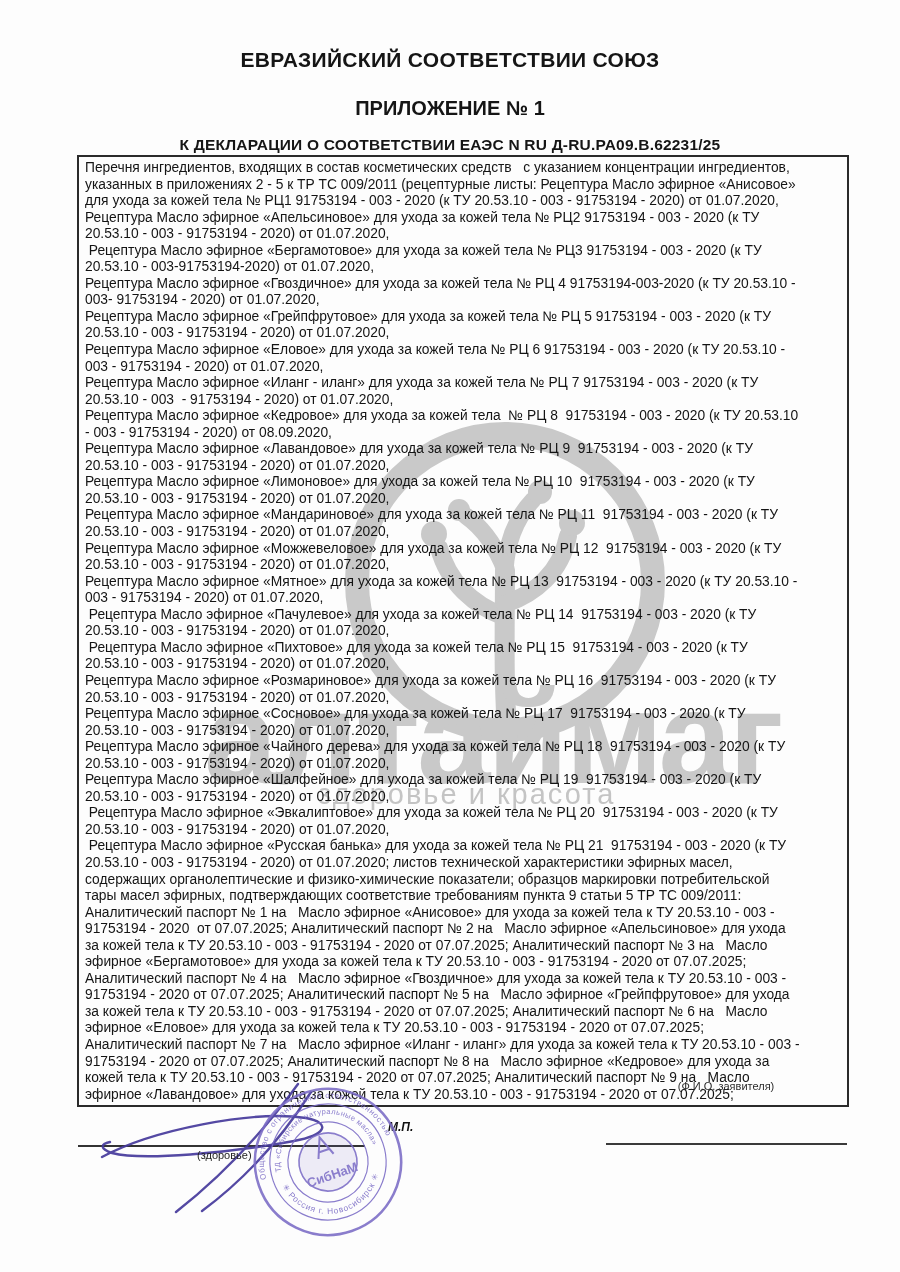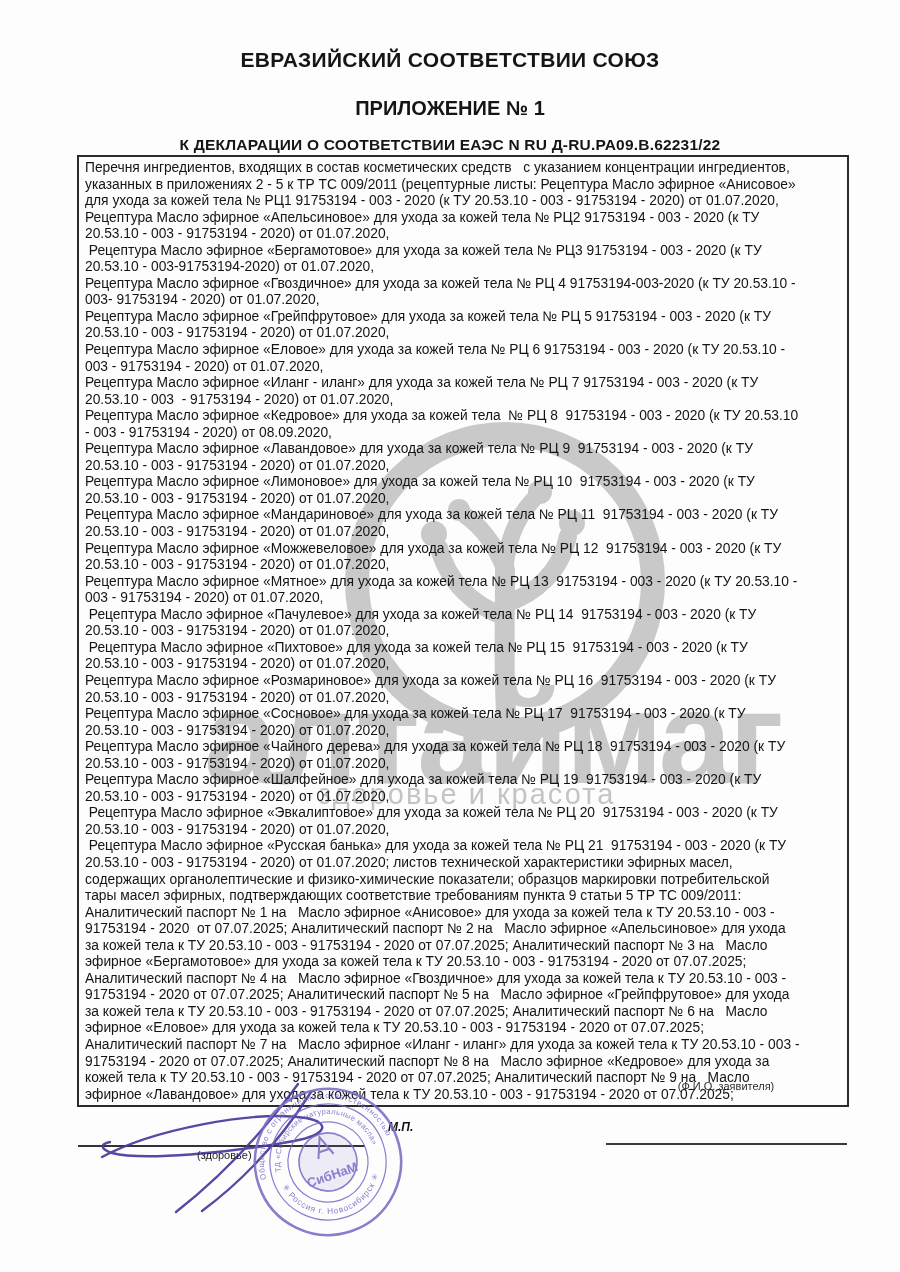--- a/index.html
+++ b/index.html
@@ -44,21 +44,21 @@
   .name-line{position:absolute;left:606px;top:1143px;width:241px;border-top:2px solid #3a3a3a;z-index:3;}
   .applicant-caption{position:absolute;left:596px;top:1080px;width:260px;text-align:center;font-size:11px;color:#2a2a2a;z-index:3;}
 </style>
 </head>
 <body>
 
 <div class="page">
 
   <div class="hdr hdr-title">ЕВРАЗИЙСКИЙ СООТВЕТСТВИИ СОЮЗ</div>
   <div class="hdr hdr-subtitle">ПРИЛОЖЕНИЕ № 1</div>
-  <div class="hdr hdr-decl">К ДЕКЛАРАЦИИ О СООТВЕТСТВИИ ЕАЭС N RU Д-RU.РА09.В.62231/22</div>
+  <div class="hdr hdr-decl">К ДЕКЛАРАЦИИ О СООТВЕТСТВИИ ЕАЭС N RU Д-RU.РА09.В.62231/25</div>
 
   <div class="watermark">
     <svg class="wm-logo" width="340" height="340" viewBox="0 0 340 340">
       <g fill="none" stroke="#c9c9c9" stroke-linecap="round">
         <circle cx="170" cy="170" r="148" stroke-width="24"></circle>
         <path d="M 173 332 C 168 270 170 215 170 158" stroke-width="20"></path>
         <path d="M 170 205 C 140 194 114 172 104 136" stroke-width="18"></path>
         <circle cx="99" cy="122" r="13" fill="#c9c9c9" stroke="none"></circle>
         <path d="M 170 192 C 200 182 226 160 233 124" stroke-width="18"></path>
         <circle cx="237" cy="111" r="13" fill="#c9c9c9" stroke="none"></circle>

